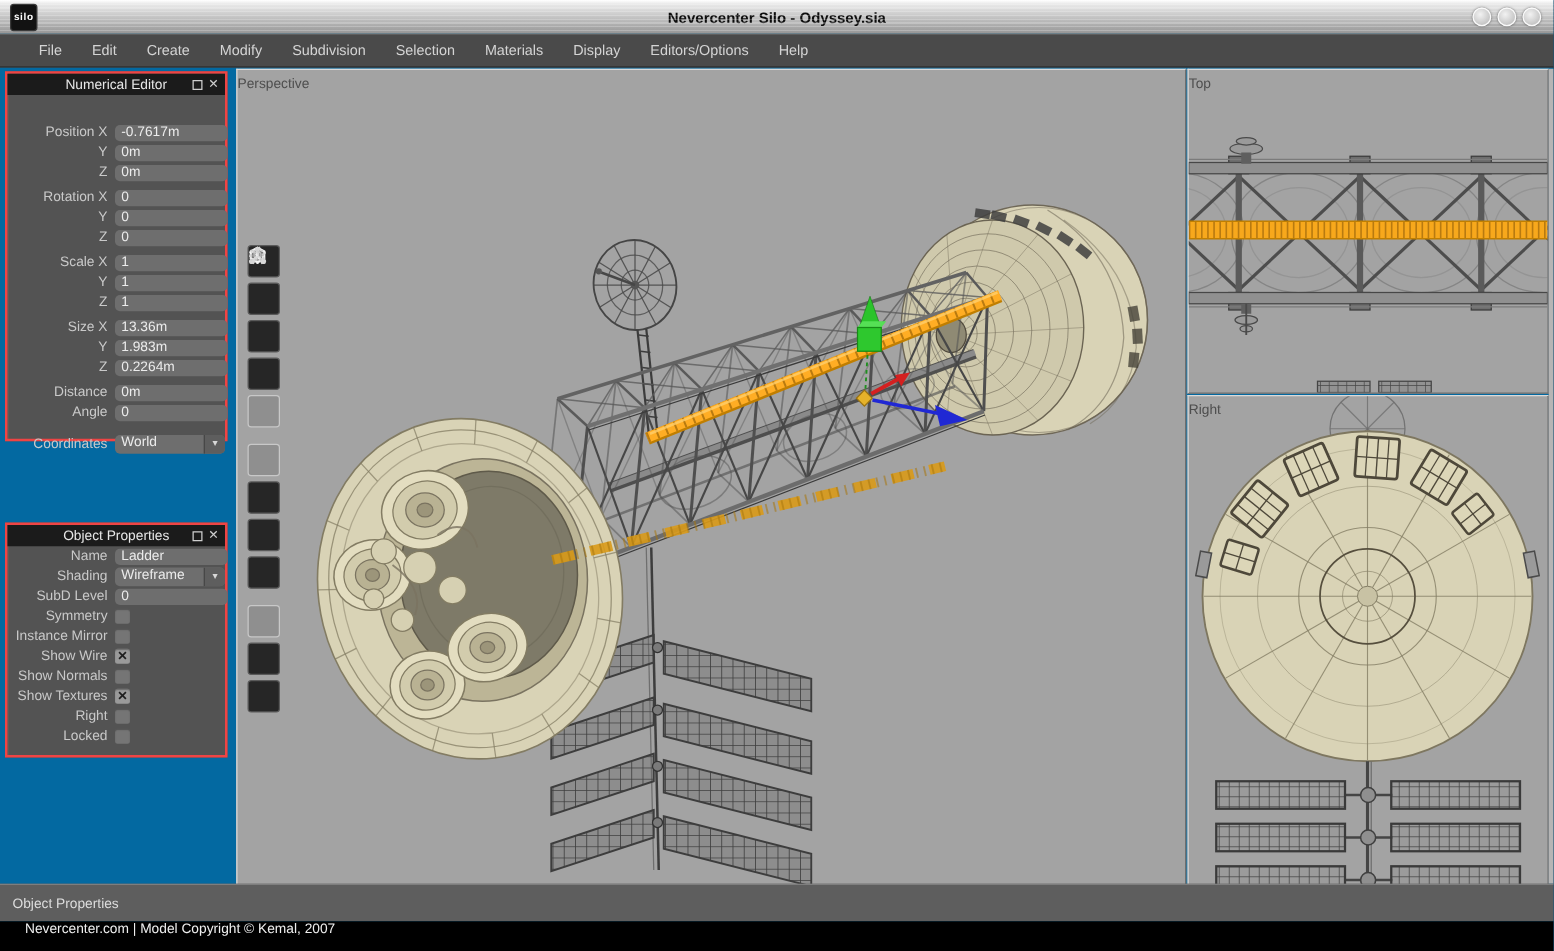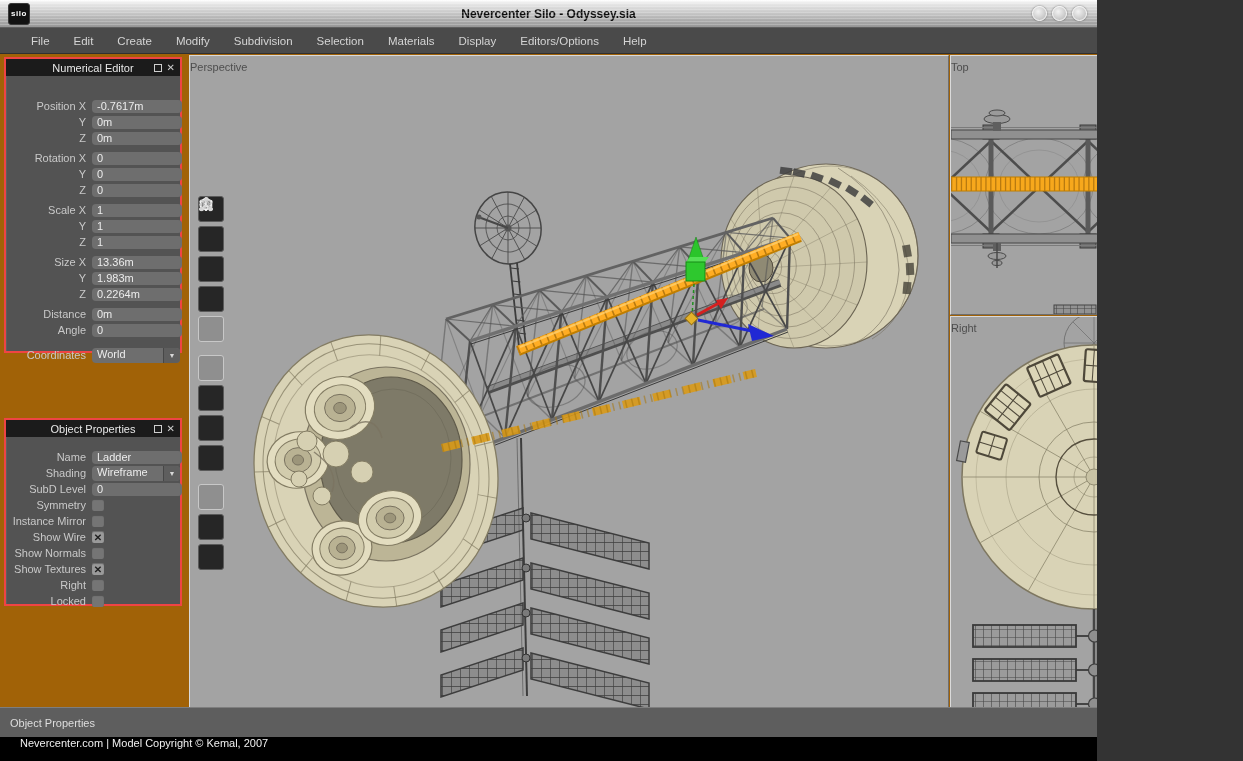--- a/index.html
+++ b/index.html
@@ -1,16 +1,16 @@
 <!DOCTYPE html>
 <html><head>
 <meta charset="utf-8">
 <style>
   html,body{margin:0;padding:0;background:#333}
-  .window{position:relative;width:1097px;height:761px;background:#a16207;overflow:hidden;
+  .window{position:relative;width:1243px;height:761px;background:#0369a1;overflow:hidden;
     font-family:"Liberation Sans",sans-serif;-webkit-font-smoothing:antialiased}
   
   .titlebar{position:absolute;top:0;left:0;width:100%;height:28px;
     background:linear-gradient(180deg,#ffffff 0%,#e9e9e9 12%,#cfcfcf 40%,#b3b3b3 68%,#969696 100%);
     display:flex;align-items:center;border-bottom:1px solid #5f5f5f;box-sizing:border-box}
   .titlebar:after{content:'';position:absolute;inset:0;pointer-events:none;
     background:repeating-linear-gradient(180deg,rgba(255,255,255,.22) 0 1px,rgba(0,0,0,0) 1px 3px)}
   .logo{width:20px;height:20px;background:#121212;border-radius:3px;color:#fff;font-size:8px;font-weight:bold;
     display:flex;align-items:center;justify-content:center;margin-left:8px;letter-spacing:.5px;z-index:1;border:1px solid #3a3a3a}
   .title{position:absolute;left:0;right:0;text-align:center;font-size:12px;font-weight:bold;color:#0d0d0d}
@@ -25,21 +25,21 @@
   .panel{position:absolute;left:4px;width:178px;background:#535353;border:2px solid #ef4444;
     box-shadow:inset 1px 1px 0 rgba(255,255,255,.07);box-sizing:border-box}
   .panel.ne{top:57px;height:296px}
   .panel.op{top:418px;height:188px}
   .ptitle{height:17px;background:#1B1B1B;display:flex;align-items:center;color:#E8E8E8;font-size:11px;position:relative}
   .pt-text{flex:1;text-align:center}
   .picons{position:absolute;right:5px;top:0;height:17px;display:flex;align-items:center;gap:5px}
   .sq{width:6px;height:6px;border:1.5px solid #CFCFCF;display:inline-block}
   .px{color:#CFCFCF;font-size:10px;line-height:1}
   .pbody{padding-top:22px}
-  .pbody.tight{padding-top:12px}
+  .pbody.tight{padding-top:0}
   .prow{display:flex;align-items:center;height:16px}
   .prow.gap{margin-top:4px}
   .prow.gap2{margin-top:9px}
   .plabel{flex:0 0 80px;text-align:right;padding-right:6px;color:#C9C9C9;font-size:11px;white-space:nowrap}
   .pinput{width:80px;height:13px;background:#6E6E6E;border:none;border-radius:4px;color:#ECECEC;
     font-size:11px;font-family:inherit;padding:0 5px;outline:none}
   .pselect{width:90px;height:15px;background:#6E6E6E;border-radius:4px;display:flex;overflow:hidden;cursor:pointer}
   .psel-val{flex:1;color:#ECECEC;font-size:11px;padding-left:5px}
   .psel-arrow{width:16px;height:100%;background:#5E5E5E;display:flex;align-items:center;justify-content:center;
     color:#D8D8D8;font-size:7px;border-left:1px solid #474747}

